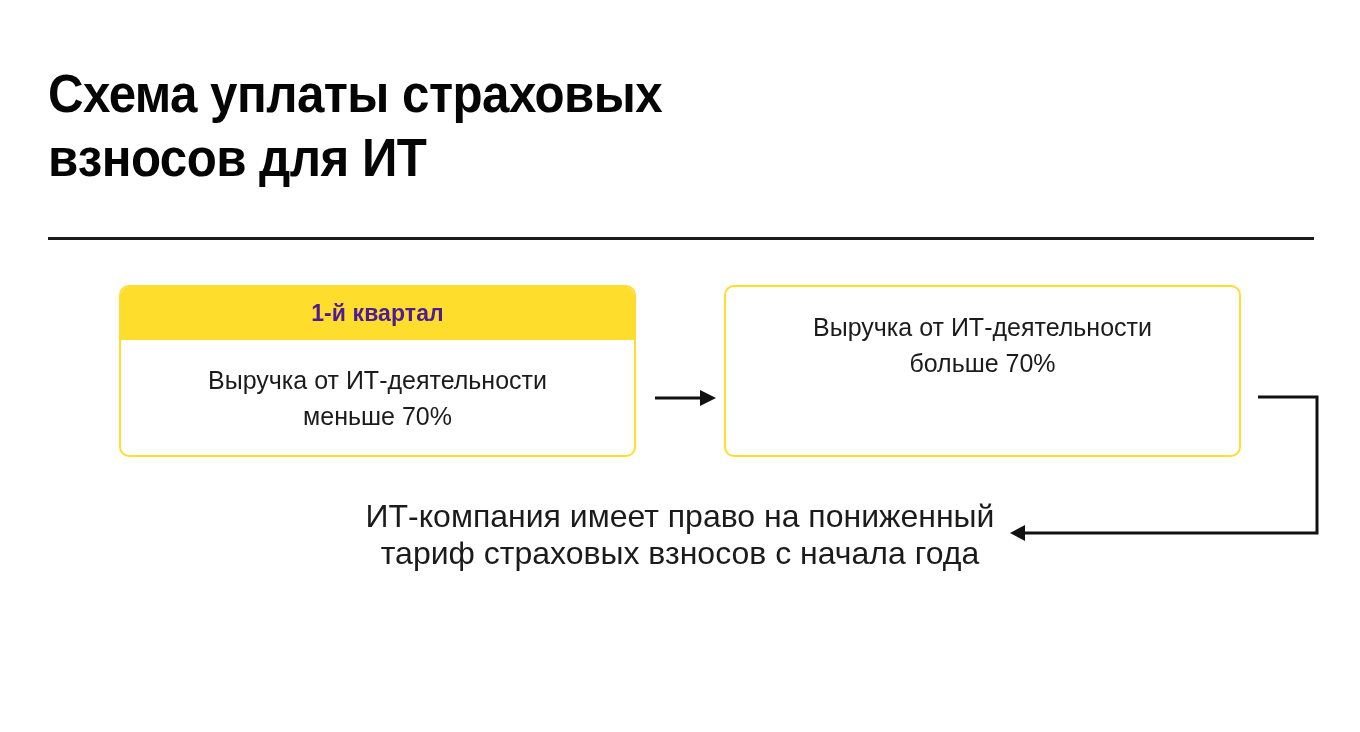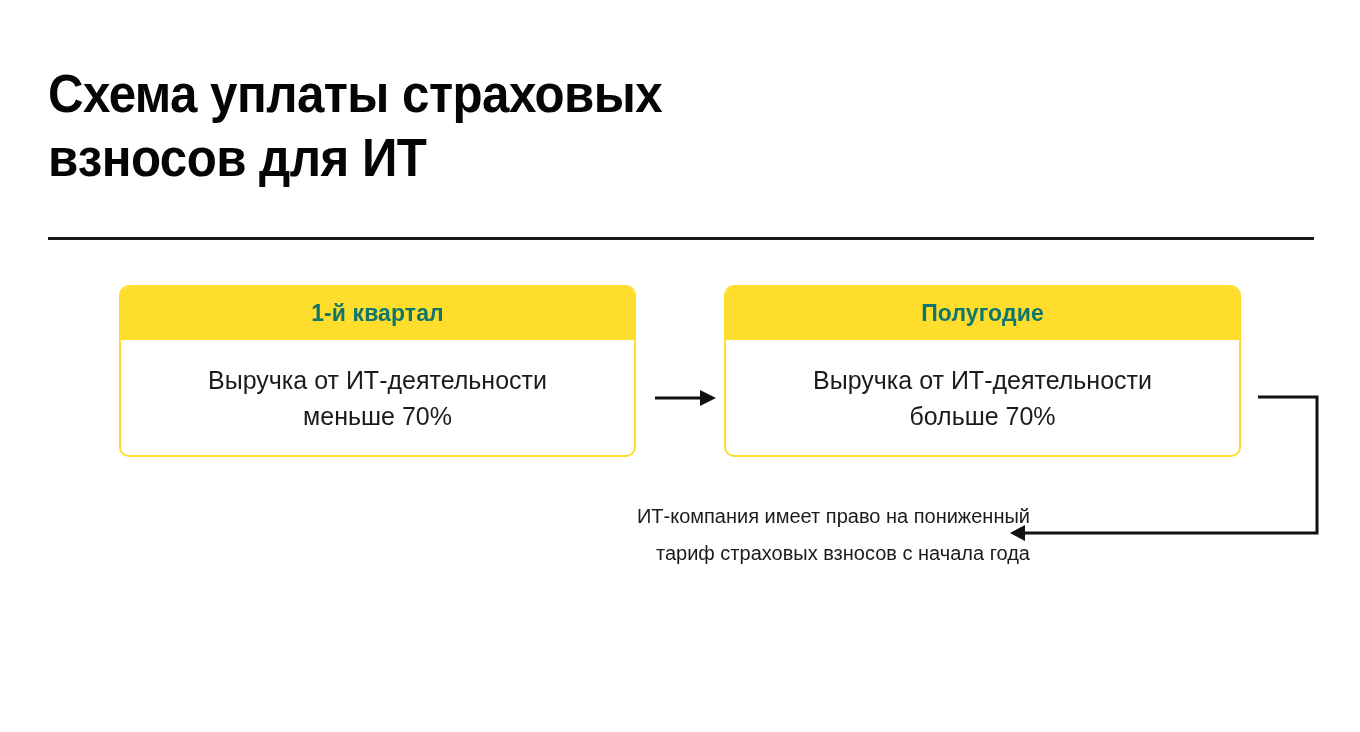--- a/index.html
+++ b/index.html
@@ -63,21 +63,21 @@
   #box-halfyear { left: 724px; }
 
   .box-header {
     height: 53px;
     background: #ffdd2d;
     display: flex;
     align-items: center;
     justify-content: center;
     font-size: 23px;
     font-weight: 700;
-    color: #0f766e;
+    color: #4c1d95;
     letter-spacing: 0.1px;
   }
 
   .box-body {
     height: 115px;
     display: flex;
     align-items: center;
     justify-content: center;
     text-align: center;
     padding: 16px 22px;
@@ -98,22 +98,22 @@
     height: 732px;
     pointer-events: none;
   }
 
   
   .caption {
     position: absolute;
     left: 330px;
     top: 498px;
     width: 700px;
-    text-align: right;
-    font-size: 20px;
+    text-align: center;
+    font-size: 32px;
     line-height: 37px;
     font-weight: 400;
     color: #1b1b1b;
     white-space: pre-line;
   }
 
   
   .footer-logo {
     position: absolute;
     left: 48px;
@@ -134,21 +134,20 @@
 
   <div class="divider"></div>
 
   <div class="box" id="box-quarter">
     <div class="box-header">1-й квартал</div>
     <div class="box-body">Выручка от ИТ-деятельности
 меньше 70%</div>
   </div>
 
   <div class="box" id="box-halfyear">
-    <div class="box-header">Полугодие</div>
     <div class="box-body">Выручка от ИТ-деятельности
 больше 70%</div>
   </div>
 
   <svg class="connector" viewBox="0 0 1360 732">
 
     <g>
       <line x1="655" y1="398" x2="700" y2="398" stroke="#111111" stroke-width="3"></line>
       <polygon points="700,390 716,398 700,406" fill="#111111"></polygon>
     </g>

